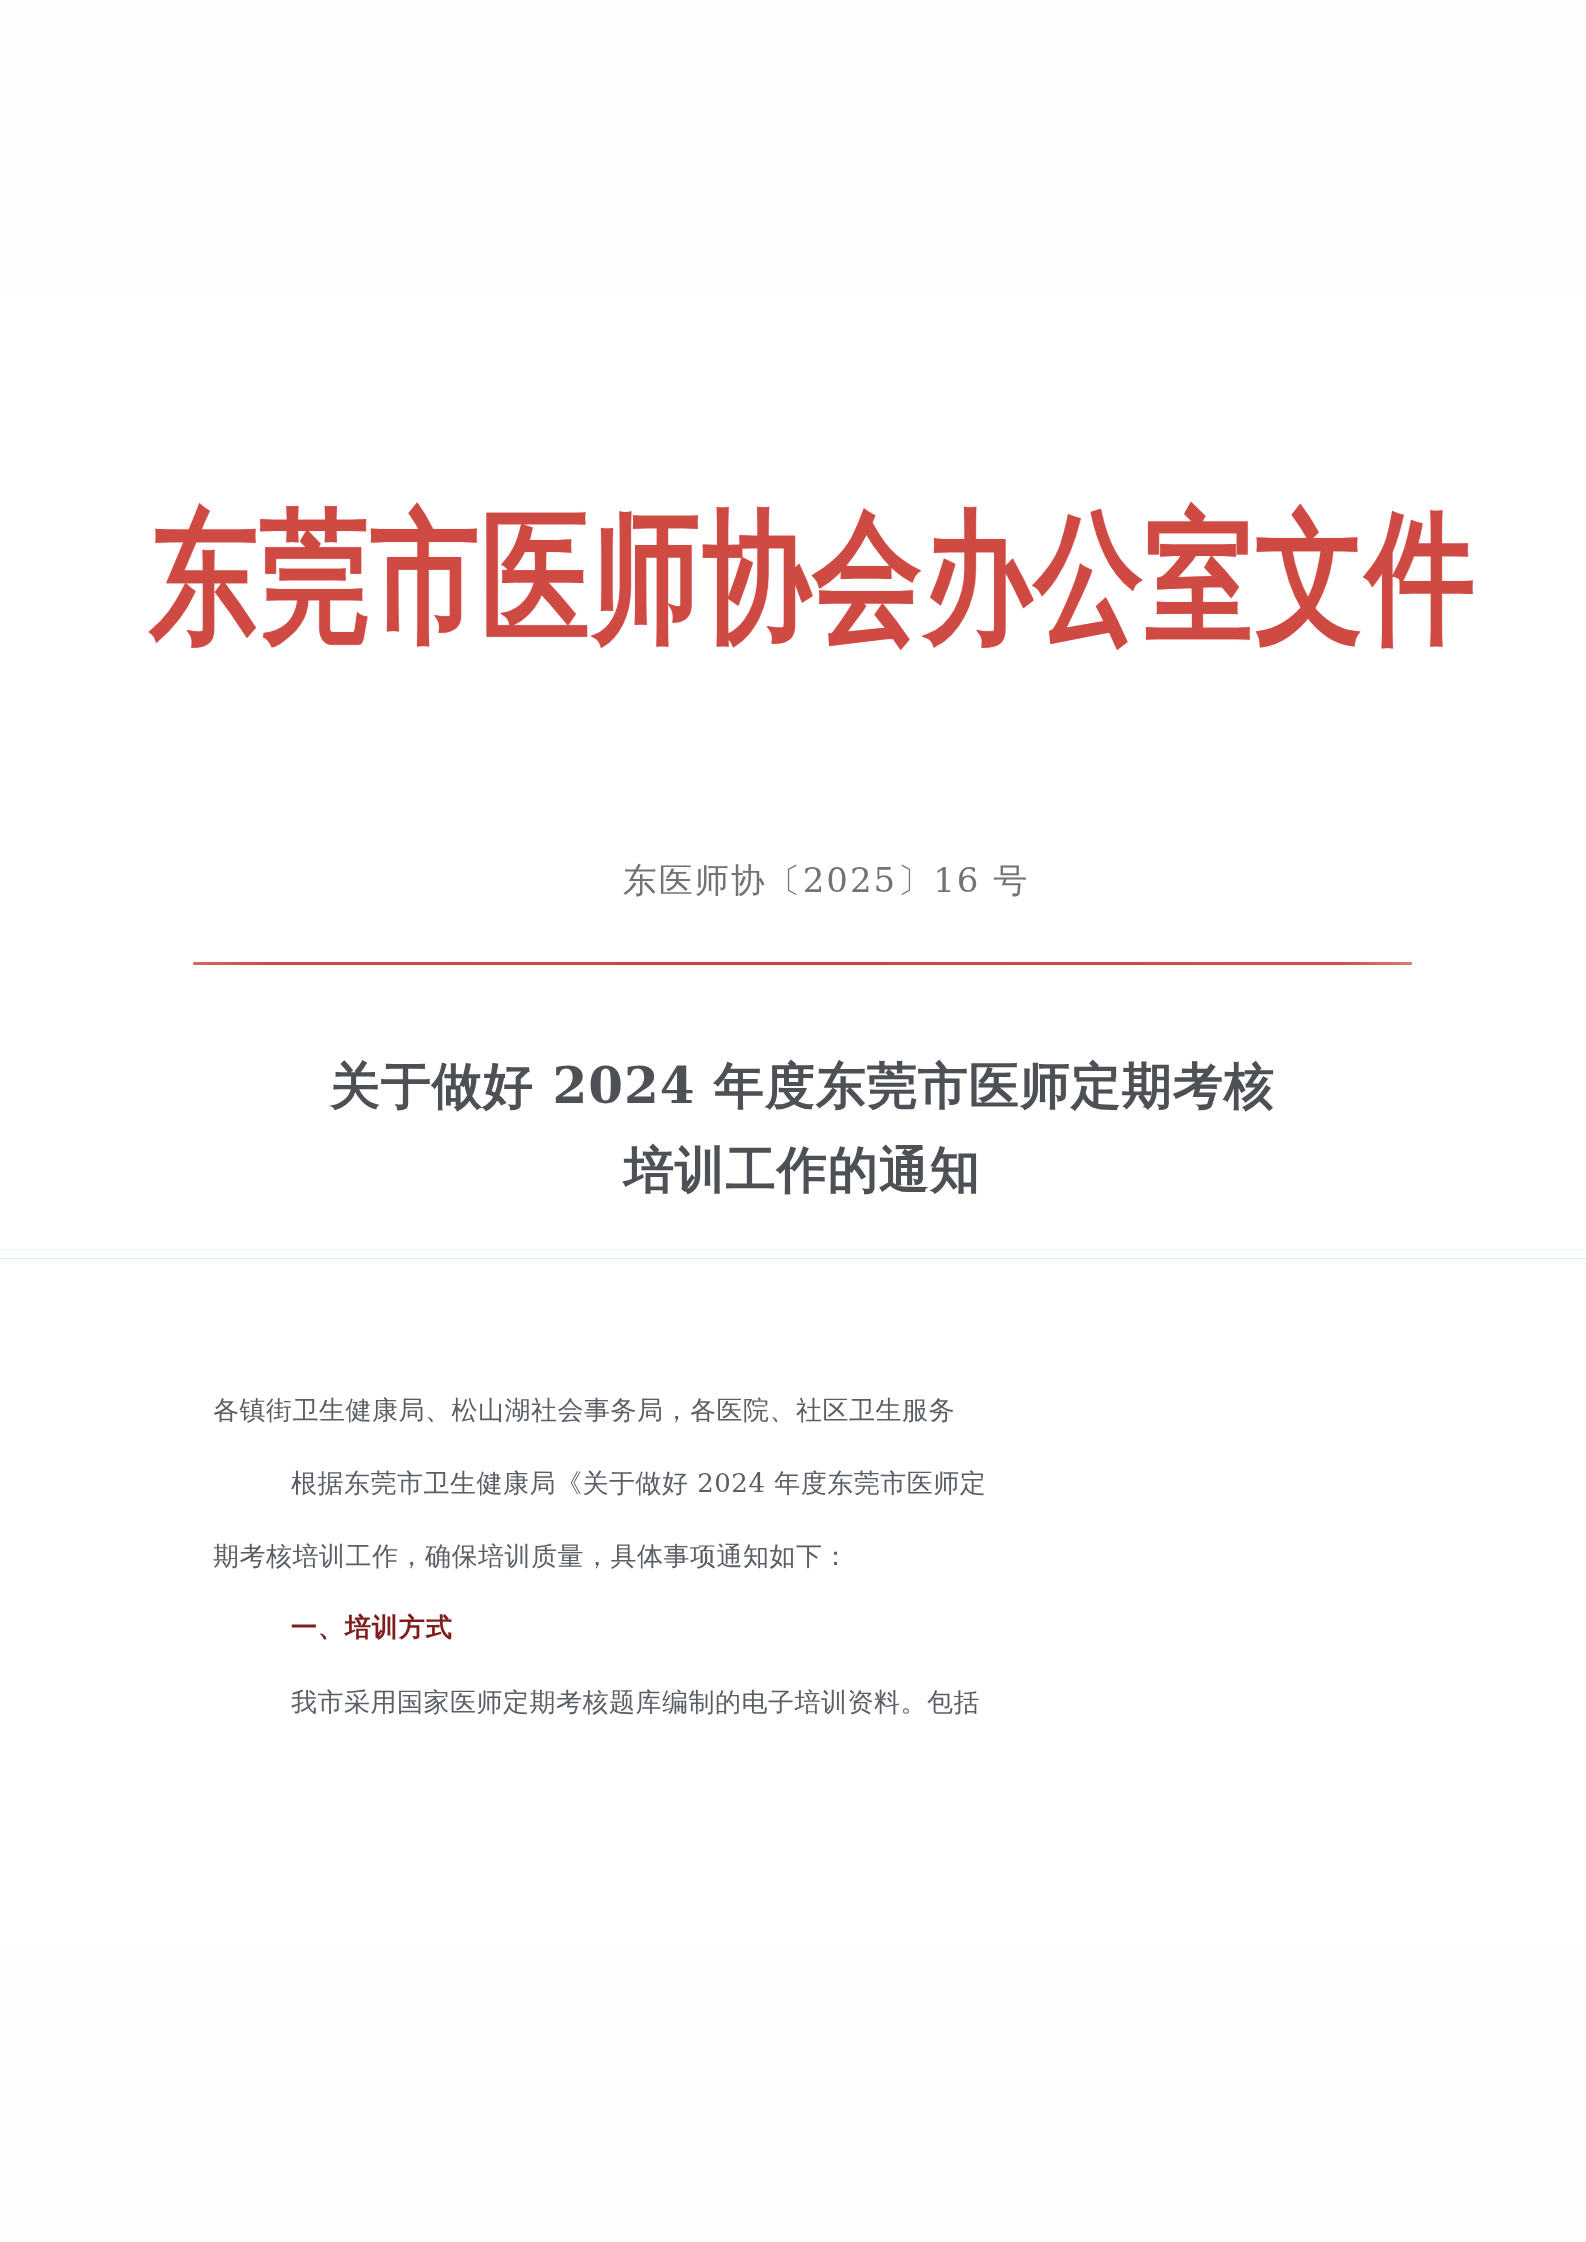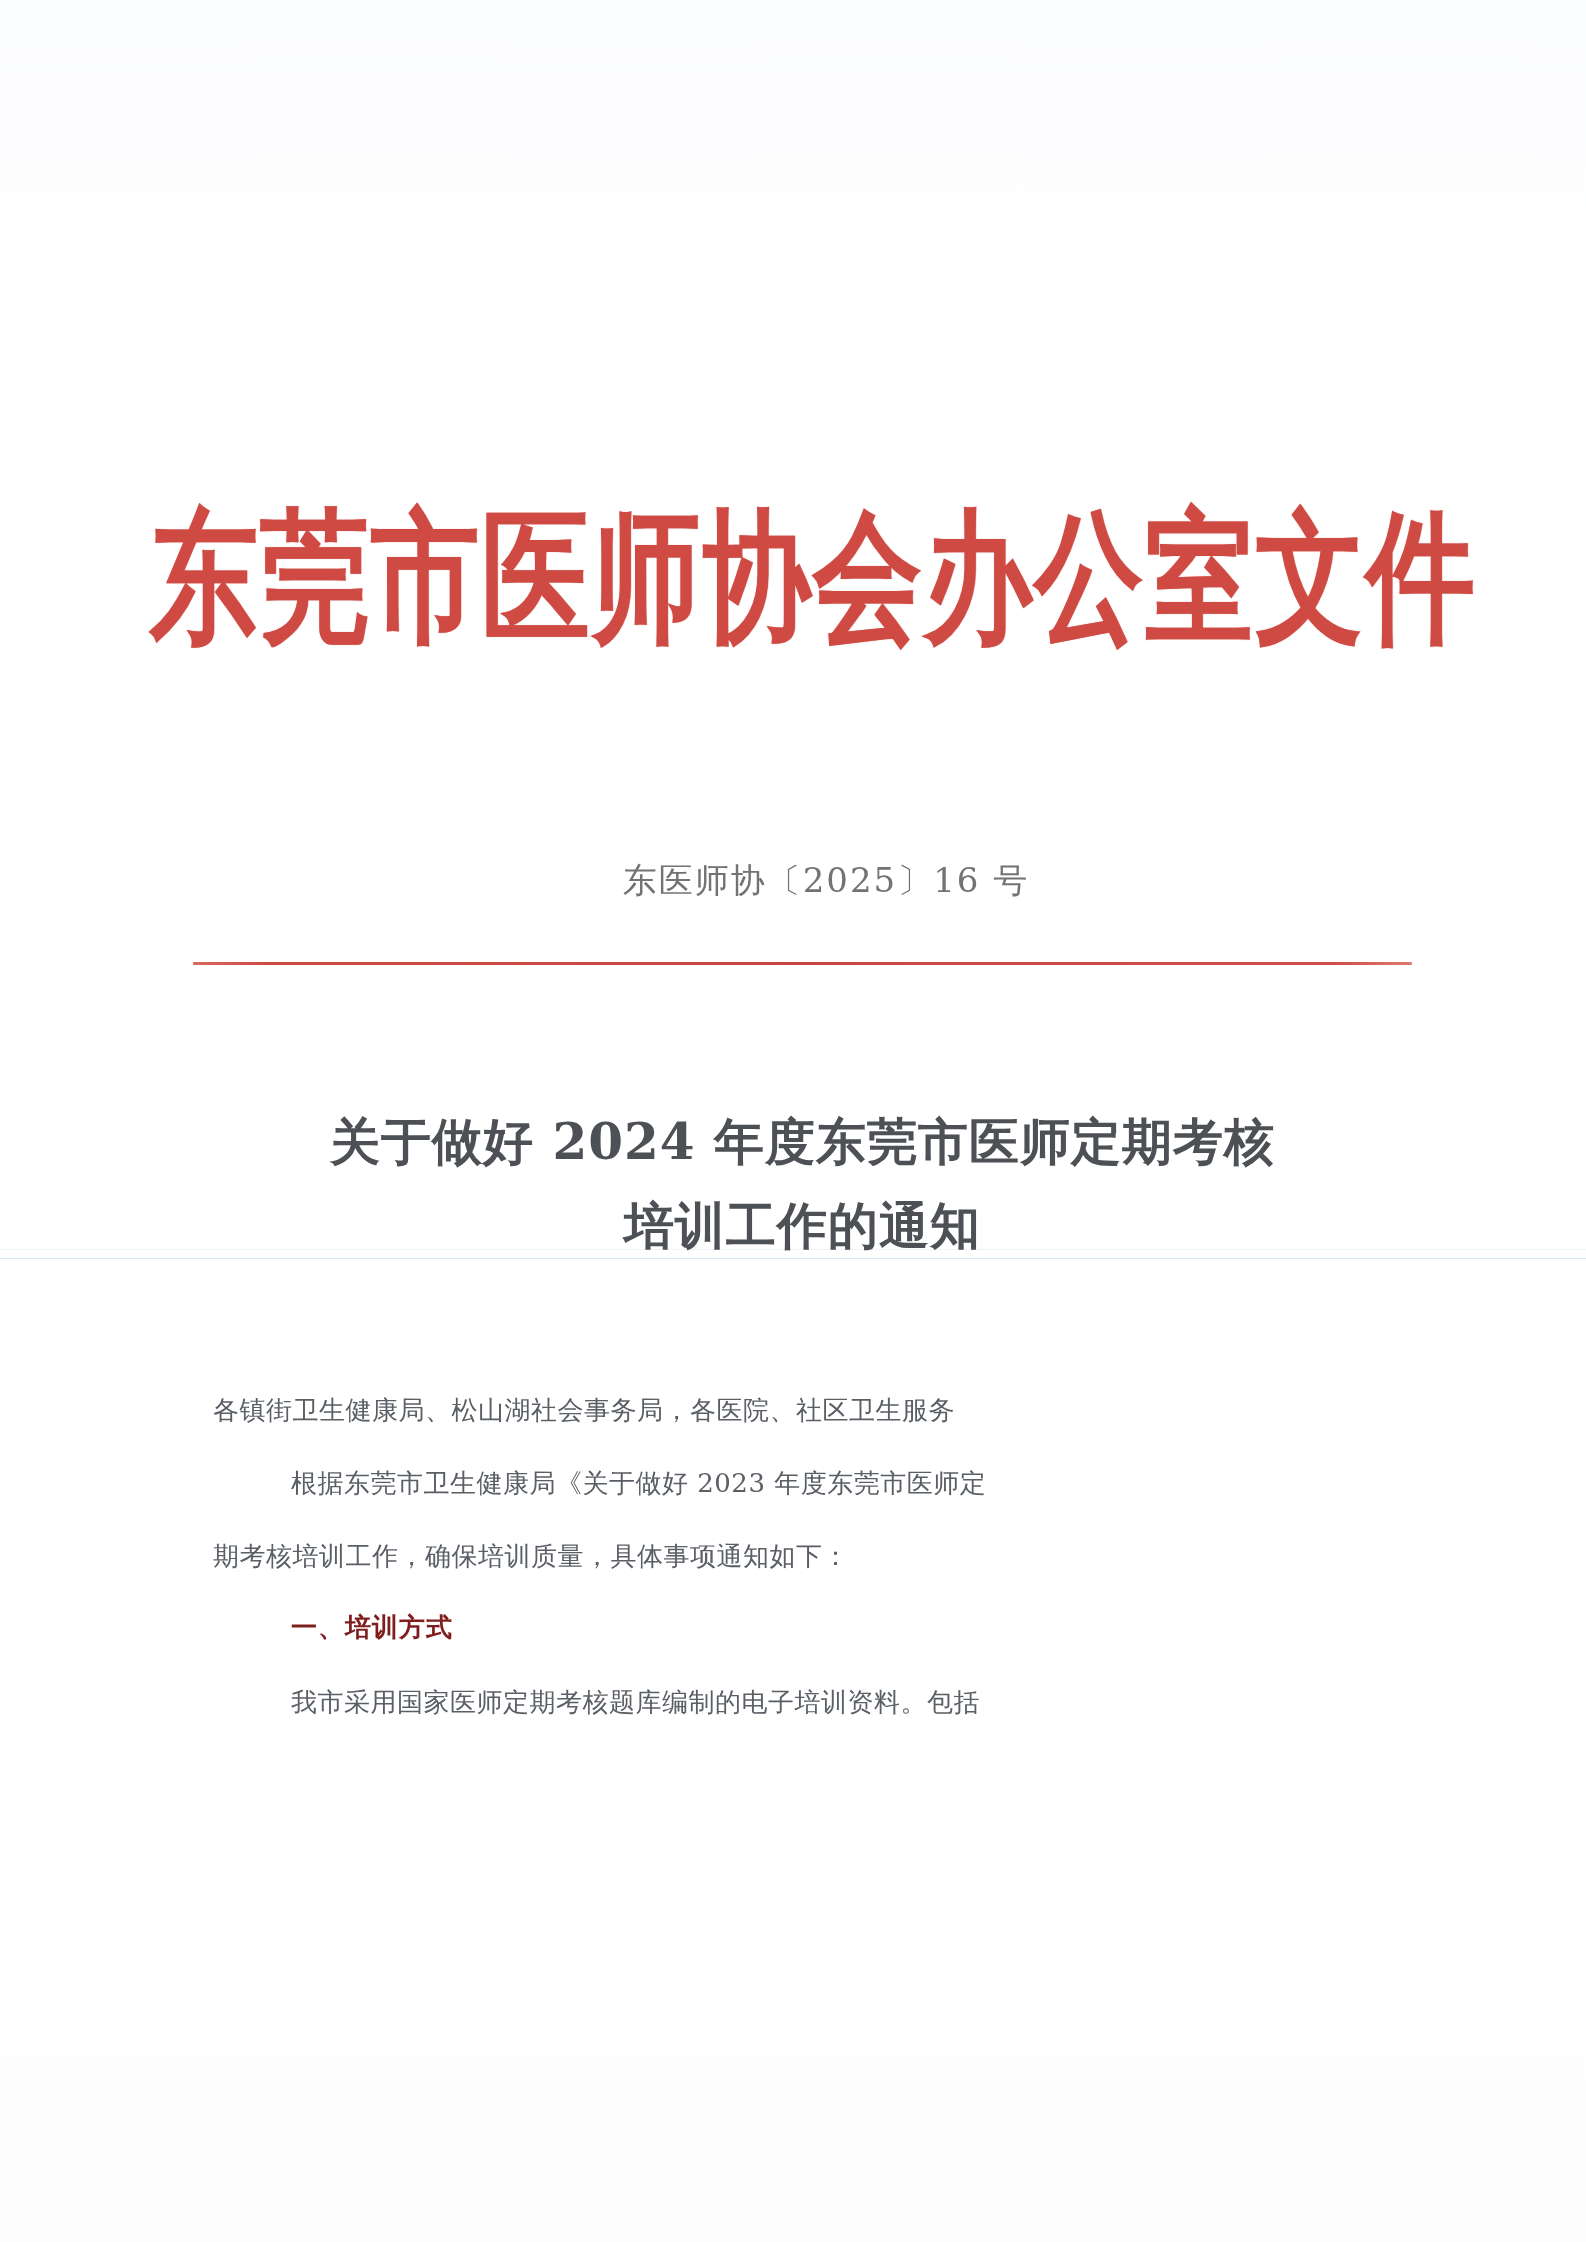--- a/index.html
+++ b/index.html
@@ -97,21 +97,21 @@
       #cf4a43 6%,
       #cb4540 50%,
       #d05049 94%,
       #dd7b71 100%);
     border-radius: 1px;
   }
 
   
   .doc-title {
     position: absolute;
-    top: 1100px;
+    top: 1044px;
     left: 193px;
     width: 1219px;
     text-align: center;
     font-family: "DejaVu Serif", "Liberation Serif", serif;
     font-weight: bold;
     font-size: 50px;
     line-height: 84px;
     color: #4d5156;
     letter-spacing: 1px;
   }
@@ -170,21 +170,21 @@
   <div class="doc-title">
     <span class="tline">关于做好 2024 年度东莞市医师定期考核</span>
     <span class="tline">培训工作的通知</span>
   </div>
 
   <div class="body-block">
 
     <span class="body-line">各镇街卫生健康局、松山湖社会事务局，各医院、社区卫生服务</span>
 
 
-    <span class="body-line indent">根据东莞市卫生健康局《关于做好 2023 年度东莞市医师定</span>
+    <span class="body-line indent">根据东莞市卫生健康局《关于做好 2024 年度东莞市医师定</span>
 
 
     <span class="body-line">期考核培训工作，确保培训质量，具体事项通知如下：</span>
 
     <span class="section-heading">一、培训方式</span>
 
     <span class="body-line indent">我市采用国家医师定期考核题库编制的电子培训资料。包括</span>
 
   </div>
 

